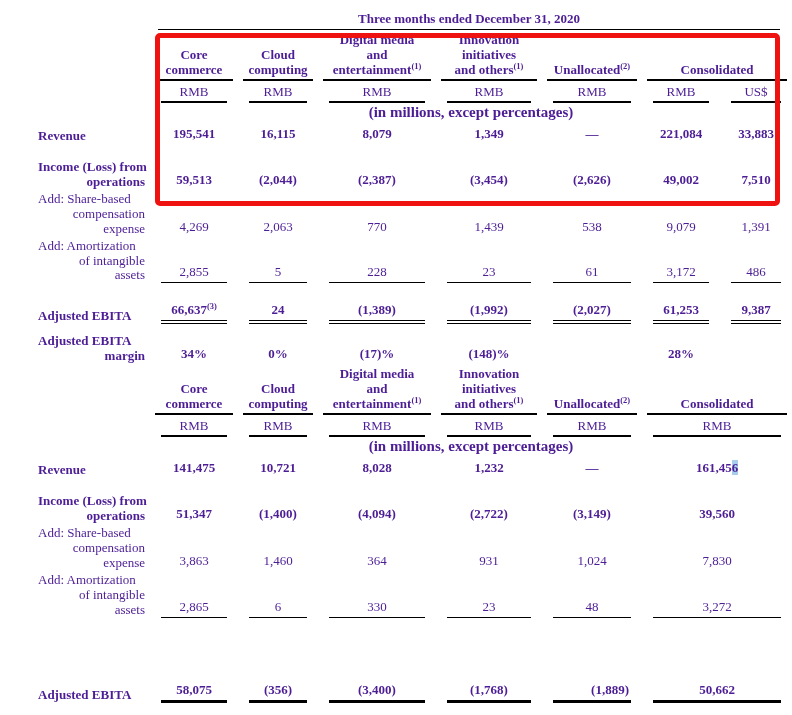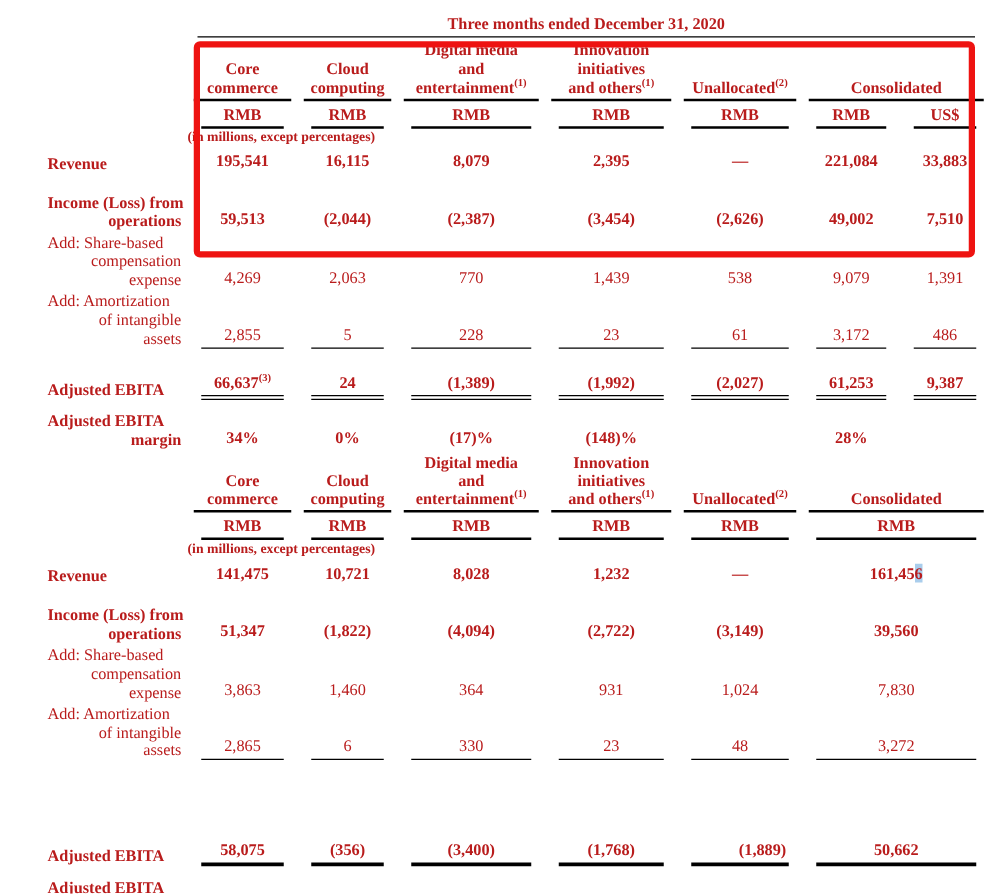--- a/index.html
+++ b/index.html
@@ -1,20 +1,20 @@
 <!DOCTYPE html>
 <html><head>
 <meta charset="utf-8">
 <style>
   html,body{margin:0;padding:0;background:#ffffff;}
   .page{
     position:relative;
     width:792px;height:715px;
     background:#ffffff;
-    color:#b91c1c;
+    color:#4c1d95;
     font-family:"Liberation Serif","DejaVu Serif",serif;
     font-size:13px;
     line-height:1.15;
     overflow:hidden;
   }
   .tbl-title{
     font-weight:700;
     text-align:center;
     margin-left:158px;
     width:622px;
@@ -38,26 +38,26 @@
   .hwrap{
     border-bottom:2px solid #000;
     padding:3px 0 1px 0;
   }
   .hwrap div{white-space:nowrap;}
   .uwrap{
     display:block;
     margin:0 6px;
     padding:4px 0 1px 0;
     border-bottom:2px solid #000;
+    font-weight:400;
+  }
+  td.unit-note{
+    text-align:center;
     font-weight:700;
-  }
-  td.unit-note{
-    text-align:left;
-    font-weight:700;
-    font-size:11px;
+    font-size:15px;
     padding:1px 0 0 0;
   }
   .rowlabel{
     text-align:left;
     padding-left:38px;
     white-space:nowrap;
   }
   .rowlabel .cont{padding-left:17px;text-align:right;}
   tr.bold td{font-weight:700;}
   tr.gap-sm td{padding-top:6px;}
@@ -171,21 +171,21 @@
           </tr>
         </thead>
         <tbody>
           <tr class="gap-sm bold">
             <td class="rowlabel">
               <div class="">Revenue</div>
             </td>
             <td><span class="val">195,541</span></td>
             <td><span class="val">16,115</span></td>
             <td><span class="val">8,079</span></td>
-            <td><span class="val">2,395</span></td>
+            <td><span class="val">1,349</span></td>
             <td><span class="val">—</span></td>
             <td><span class="val">221,084</span></td>
             <td><span class="val">33,883</span></td>
           </tr>
           <tr class="gap-lg bold">
             <td class="rowlabel">
               <div class="">Income (Loss) from</div>
               <div class="cont">operations</div>
             </td>
             <td><span class="val">59,513</span></td>
@@ -341,21 +341,21 @@
             <td><span class="val">1,232</span></td>
             <td><span class="val">—</span></td>
             <td><span class="val">161,45<span class="sel">6</span></span></td>
           </tr>
           <tr class="gap-lg bold">
             <td class="rowlabel">
               <div class="">Income (Loss) from</div>
               <div class="cont">operations</div>
             </td>
             <td><span class="val">51,347</span></td>
-            <td><span class="val">(1,822)</span></td>
+            <td><span class="val">(1,400)</span></td>
             <td><span class="val">(4,094)</span></td>
             <td><span class="val">(2,722)</span></td>
             <td><span class="val">(3,149)</span></td>
             <td><span class="val">39,560</span></td>
           </tr>
           <tr class="gap-none">
             <td class="rowlabel">
               <div class="">Add: Share-based</div>
               <div class="cont">compensation</div>
               <div class="cont">expense</div>

